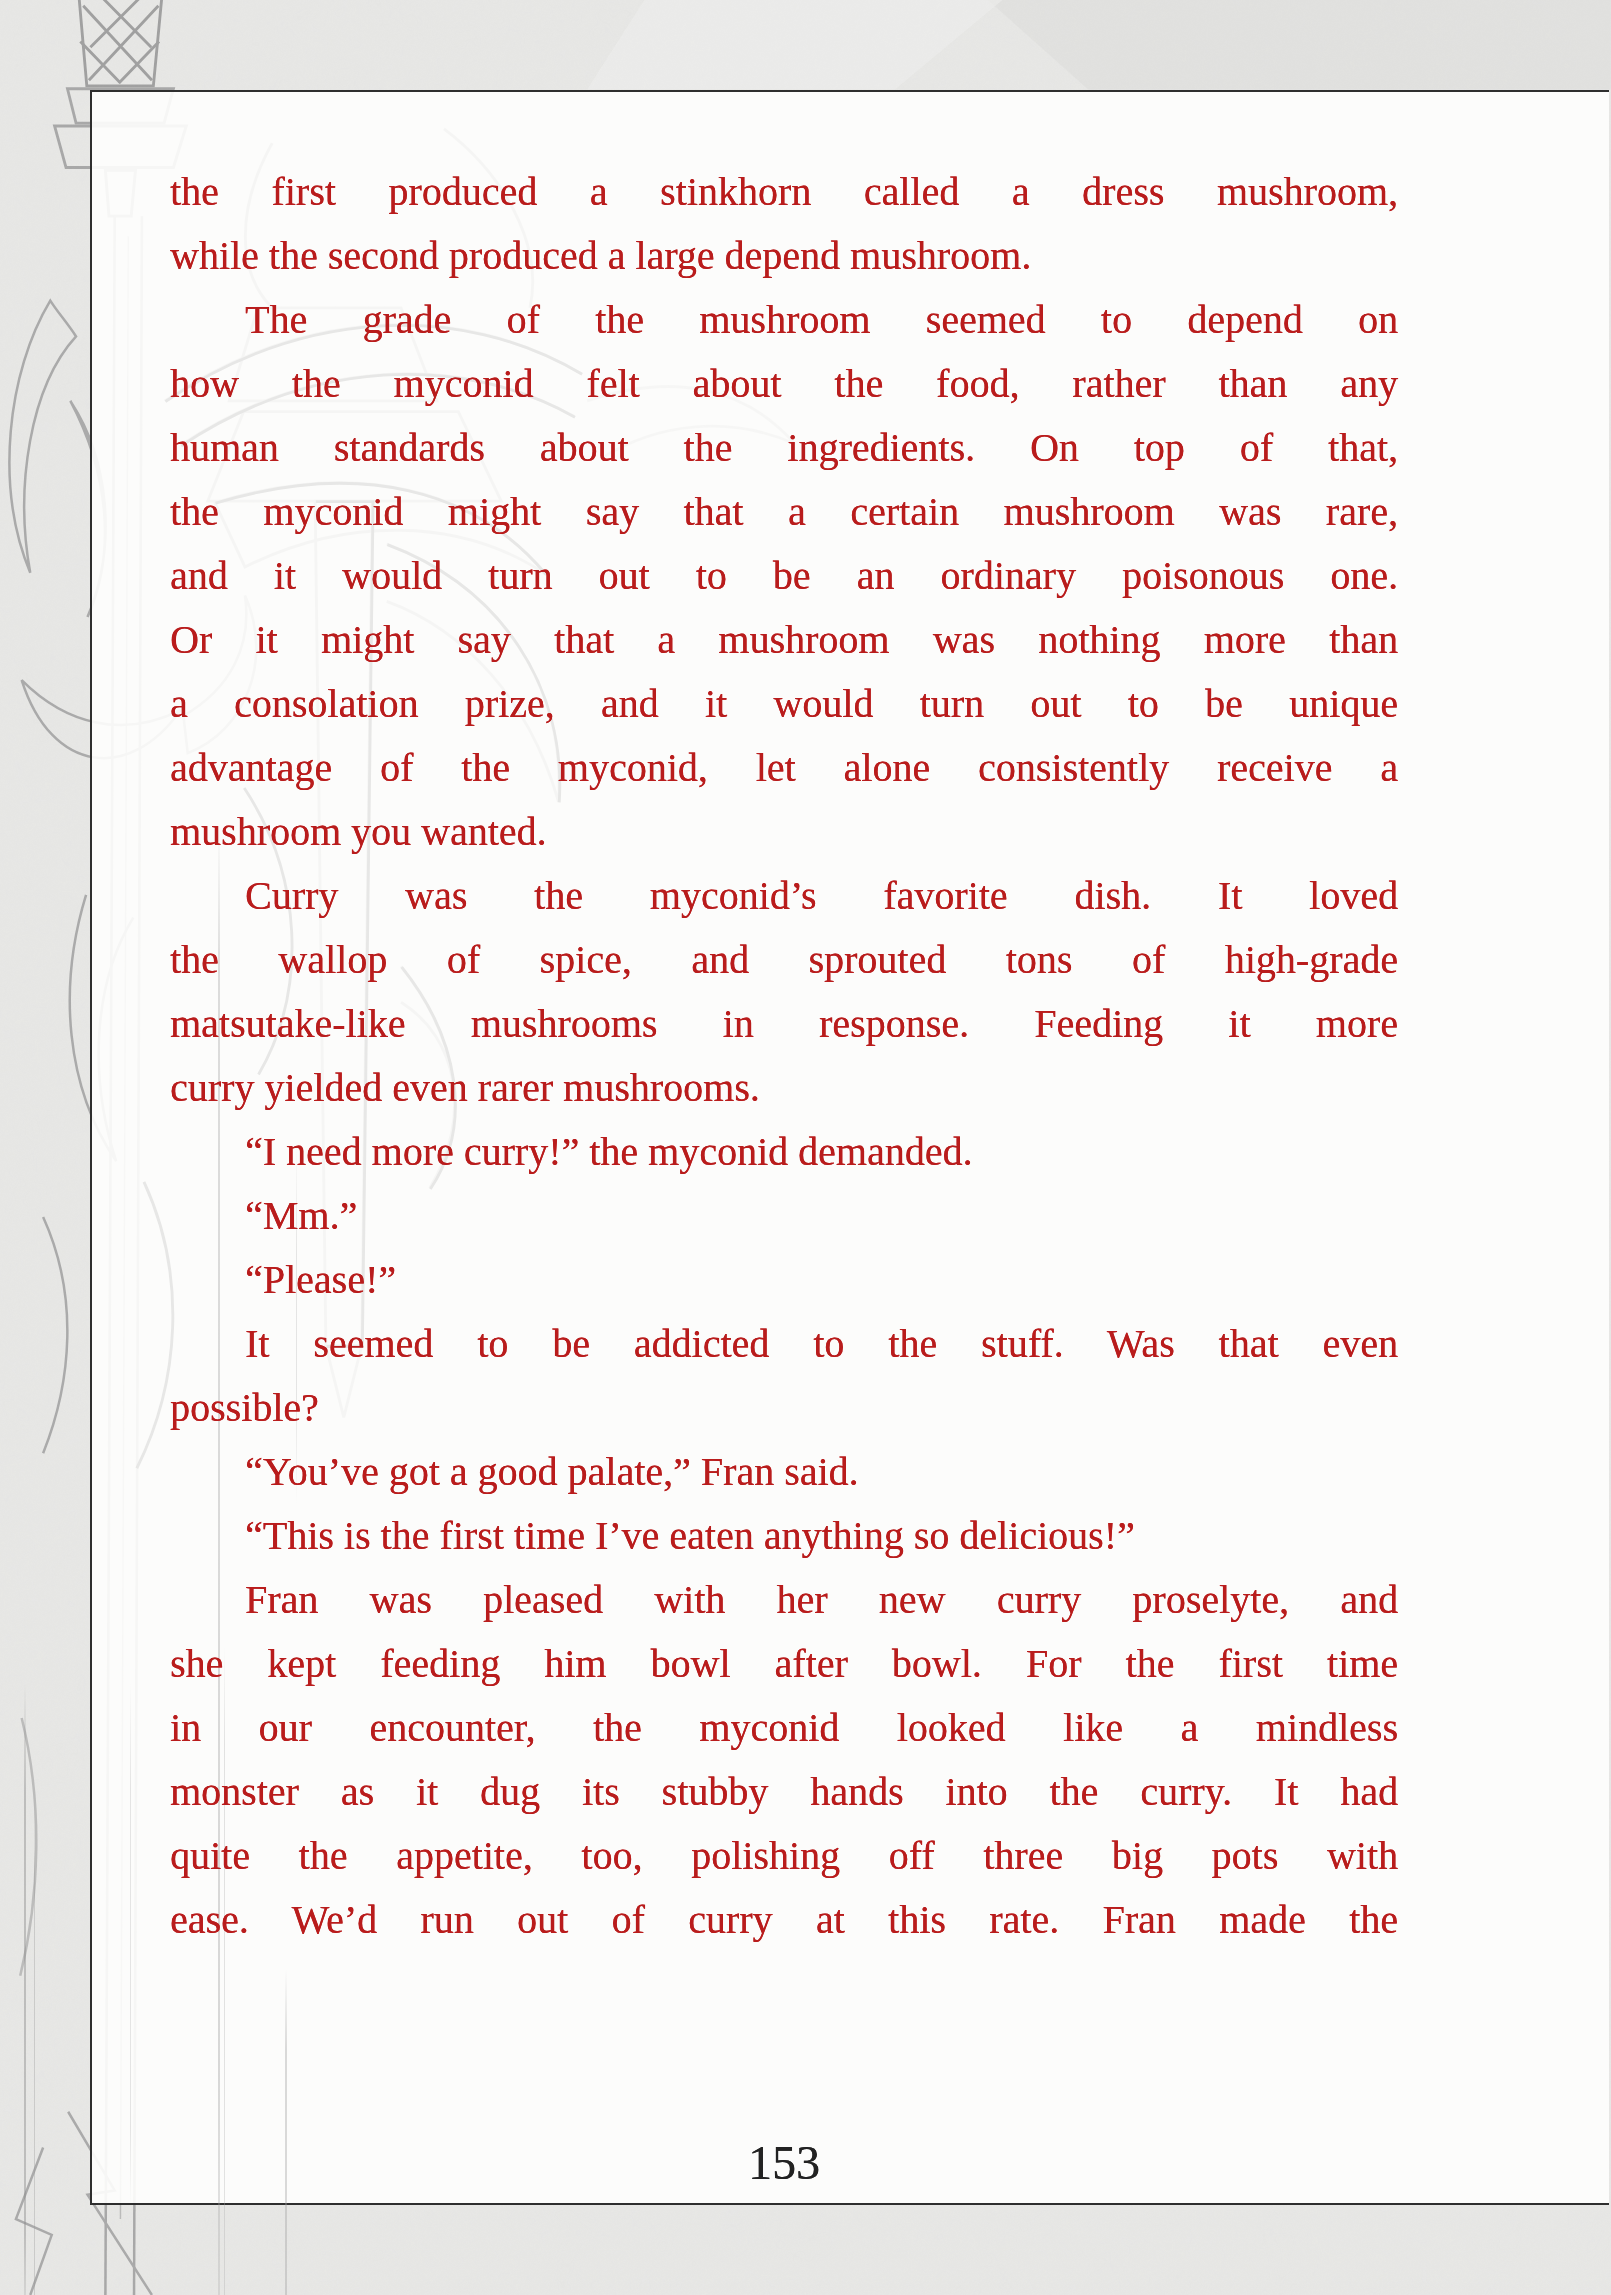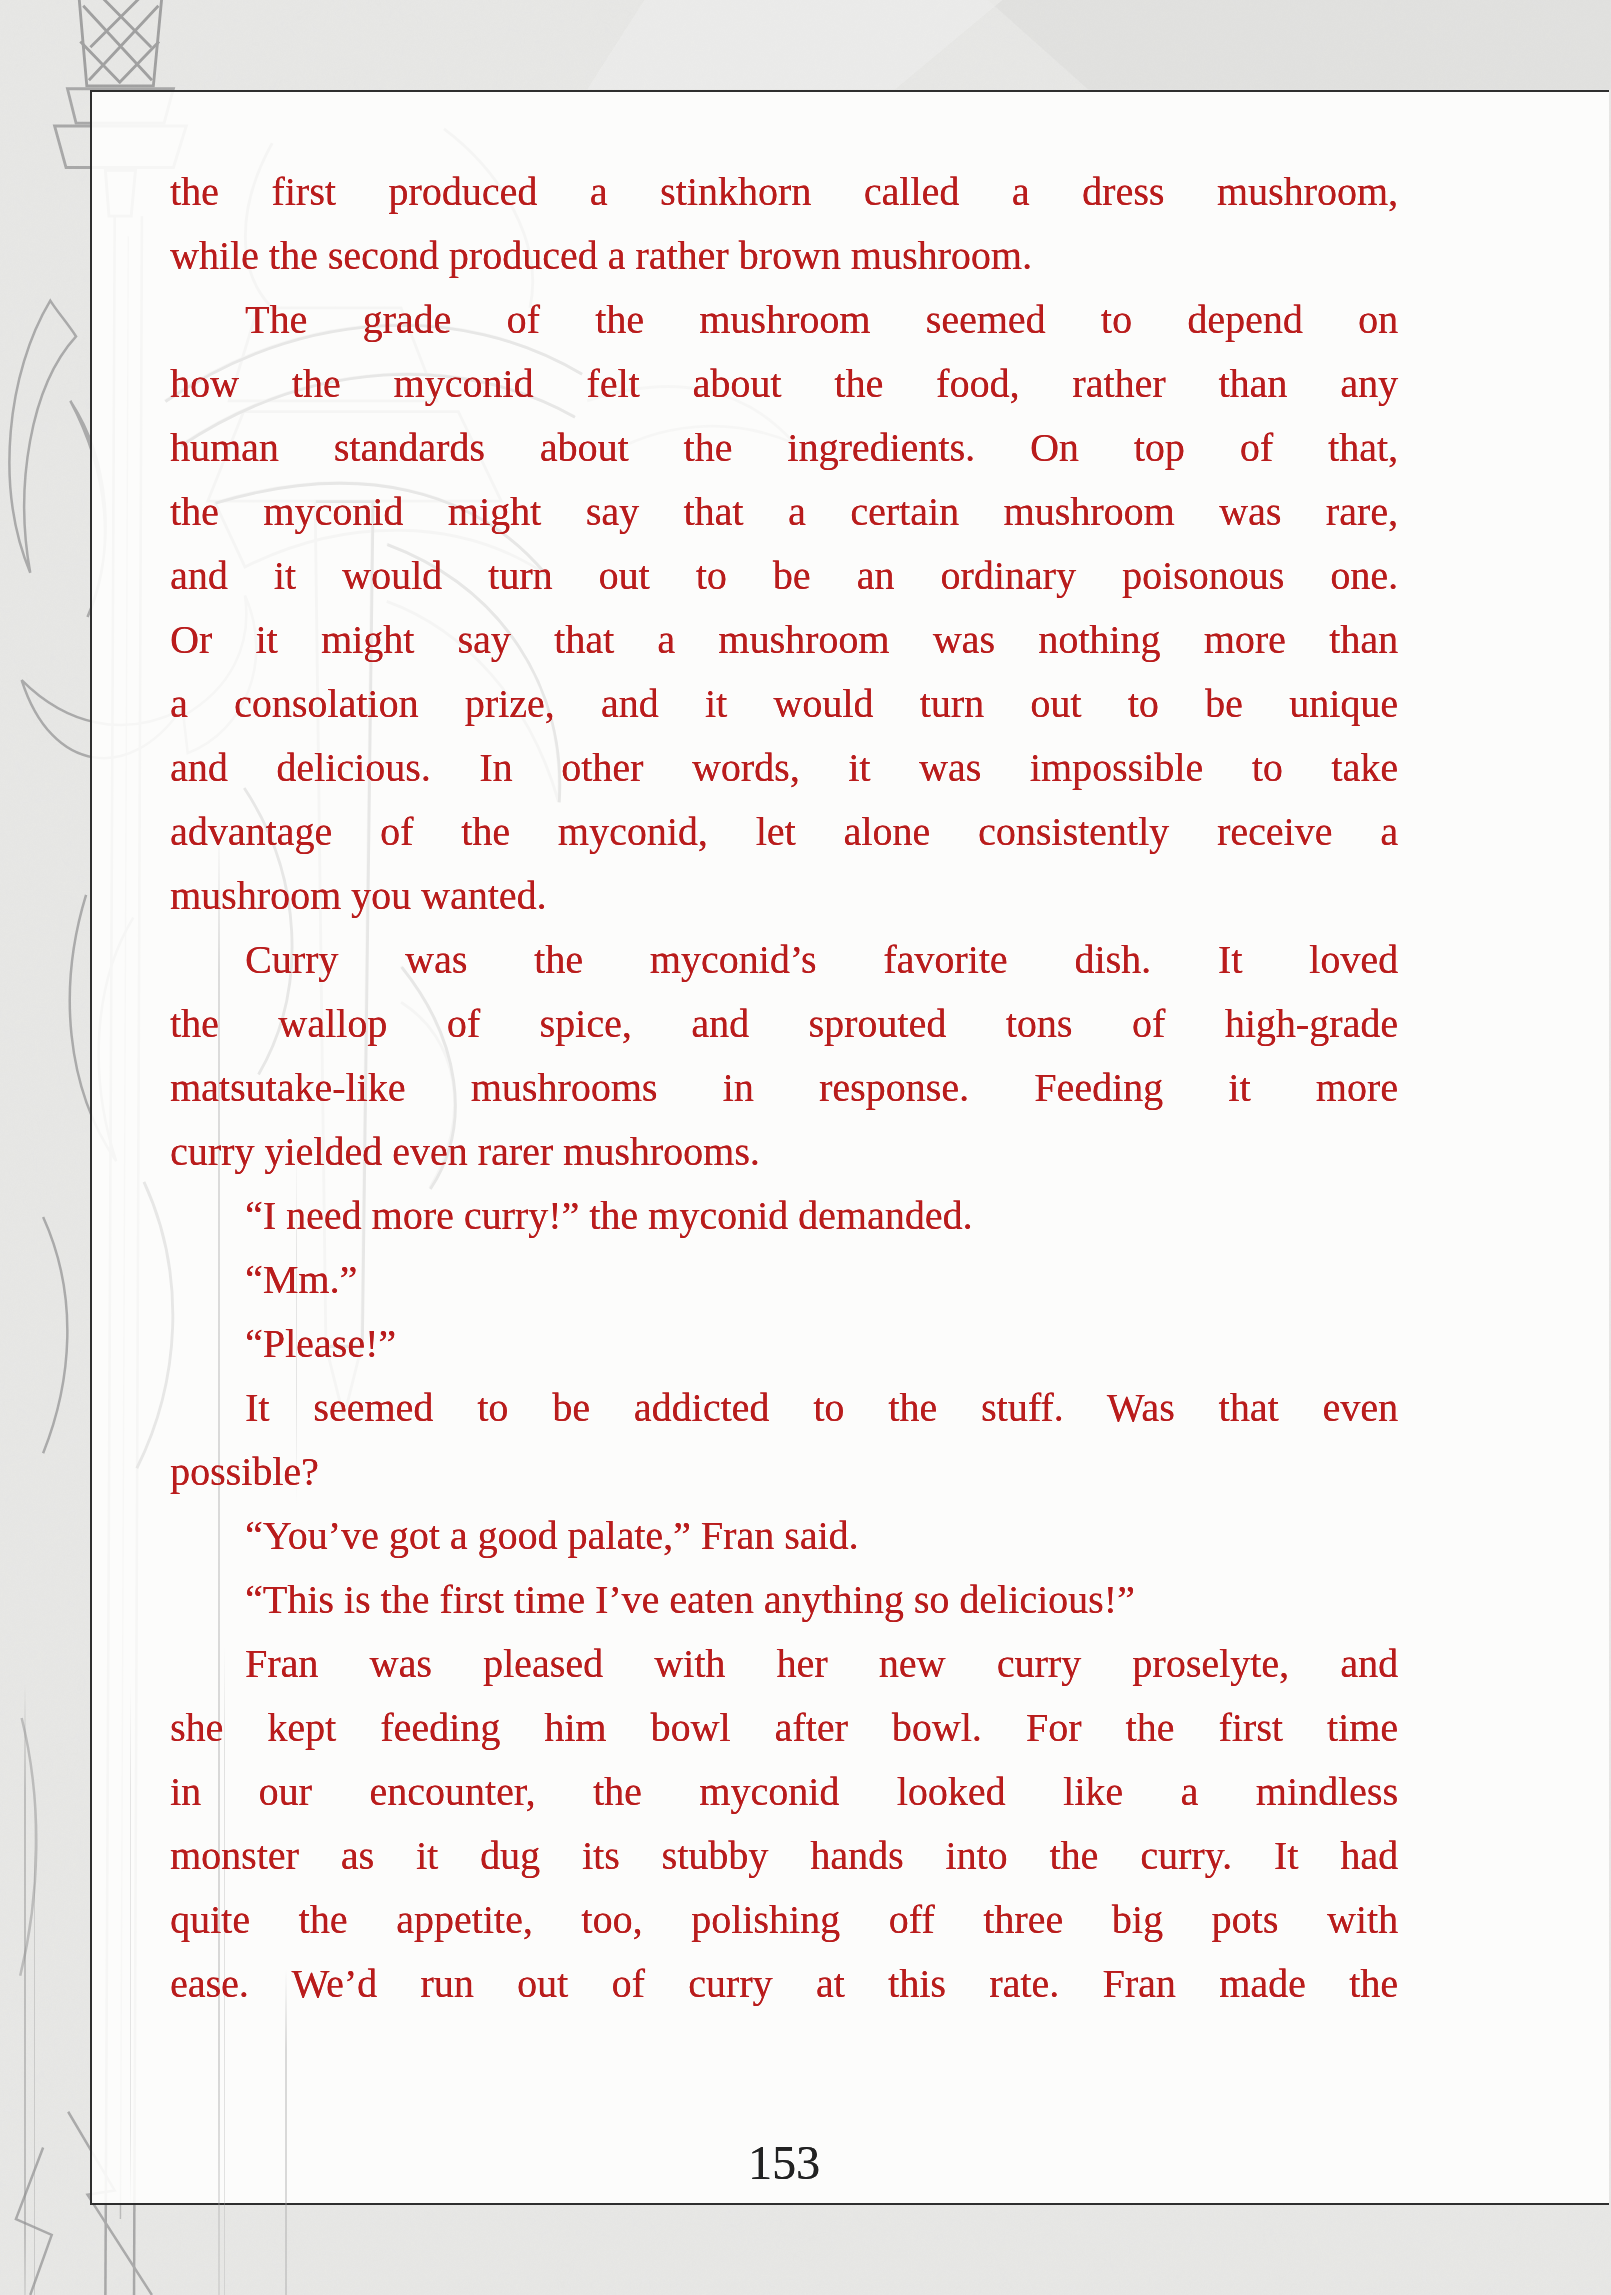--- a/index.html
+++ b/index.html
@@ -118,29 +118,28 @@
   <div class="streak" style="left:23.6px;top:1683px;width:2.1px;height:613px;background:linear-gradient(to bottom,transparent,rgba(140,140,140,.45) 18%,rgba(140,140,140,.45) 90%,rgba(140,140,140,.2));"></div>
   <div class="streak" style="left:34px;top:1790px;width:1.4px;height:505px;background:linear-gradient(to bottom,transparent,rgba(150,150,150,.35) 20%,rgba(150,150,150,.35));"></div>
   <div class="streak" style="left:218px;top:823px;width:2.1px;height:1472px;background:linear-gradient(to bottom,transparent,rgba(160,160,160,.35) 10%,rgba(160,160,160,.4) 85%,rgba(160,160,160,.25));"></div>
   <div class="streak" style="left:224px;top:1647px;width:1.4px;height:649px;background:linear-gradient(to bottom,transparent,rgba(170,170,170,.32) 15%,rgba(170,170,170,.32));"></div>
   <div class="streak" style="left:285px;top:1969px;width:2.1px;height:326px;background:linear-gradient(to bottom,transparent,rgba(160,160,160,.38) 25%,rgba(160,160,160,.38));"></div>
   <div class="streak" style="left:296px;top:1146px;width:1.4px;height:358px;background:linear-gradient(to bottom,transparent,rgba(175,175,175,.3) 30%,rgba(175,175,175,.3) 70%,transparent);"></div>
   <div class="streak" style="left:130px;top:1683px;width:1.4px;height:523px;background:linear-gradient(to bottom,transparent,rgba(175,175,175,.3) 20%,rgba(175,175,175,.3) 85%,transparent);"></div>
 
   <div class="body-text">
       <div class="line j">the first produced a stinkhorn called a dress mushroom,</div>
-      <div class="line">while the second produced a rather brown mushroom.</div>
+      <div class="line">while the second produced a large depend mushroom.</div>
       <div class="line j ind">The grade of the mushroom seemed to depend on</div>
       <div class="line j">how the myconid felt about the food, rather than any</div>
       <div class="line j">human standards about the ingredients. On top of that,</div>
       <div class="line j">the myconid might say that a certain mushroom was rare,</div>
       <div class="line j">and it would turn out to be an ordinary poisonous one.</div>
       <div class="line j">Or it might say that a mushroom was nothing more than</div>
       <div class="line j">a consolation prize, and it would turn out to be unique</div>
-      <div class="line j">and delicious. In other words, it was impossible to take</div>
       <div class="line j">advantage of the myconid, let alone consistently receive a</div>
       <div class="line">mushroom you wanted.</div>
       <div class="line j ind">Curry was the myconid’s favorite dish. It loved</div>
       <div class="line j">the wallop of spice, and sprouted tons of high-grade</div>
       <div class="line j">matsutake-like mushrooms in response. Feeding it more</div>
       <div class="line">curry yielded even rarer mushrooms.</div>
       <div class="line ind">“I need more curry!” the myconid demanded.</div>
       <div class="line ind">“Mm.”</div>
       <div class="line ind">“Please!”</div>
       <div class="line j ind">It seemed to be addicted to the stuff. Was that even</div>

